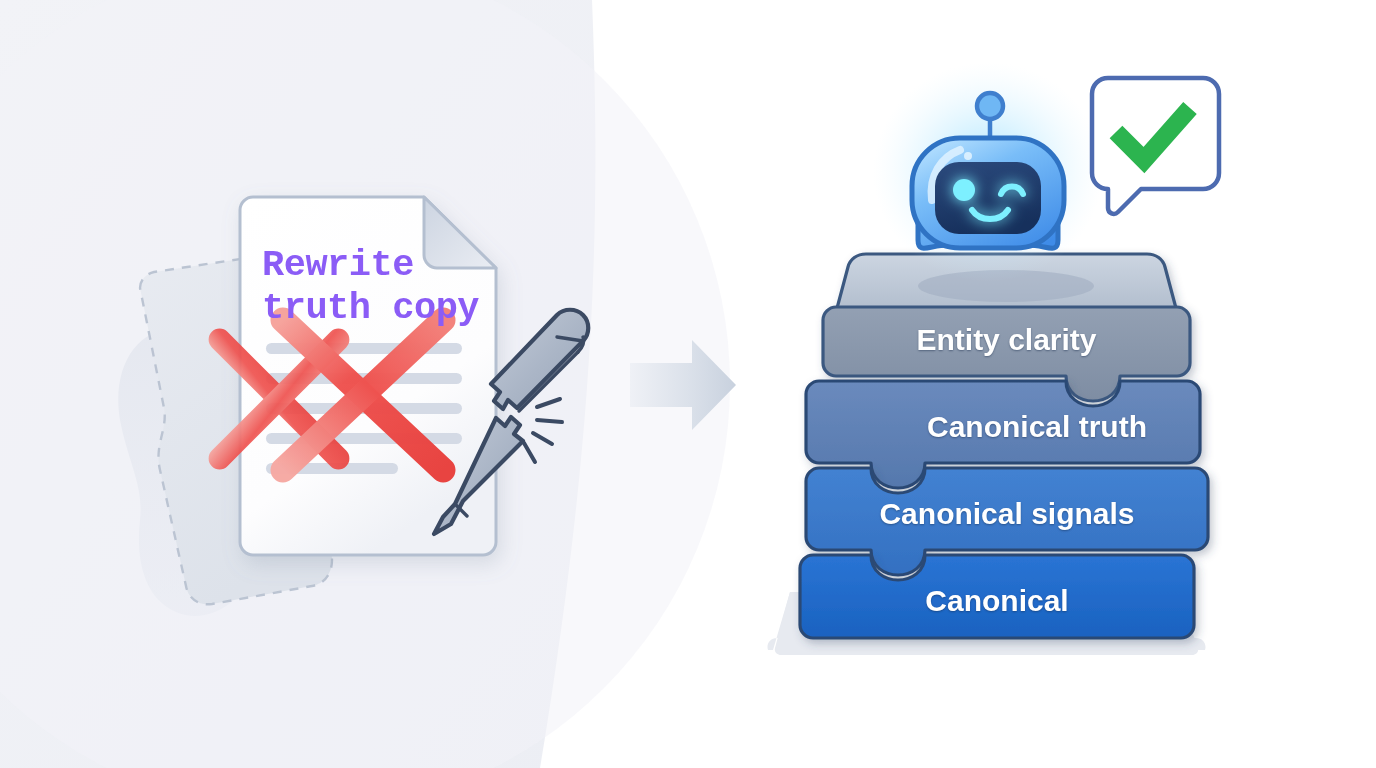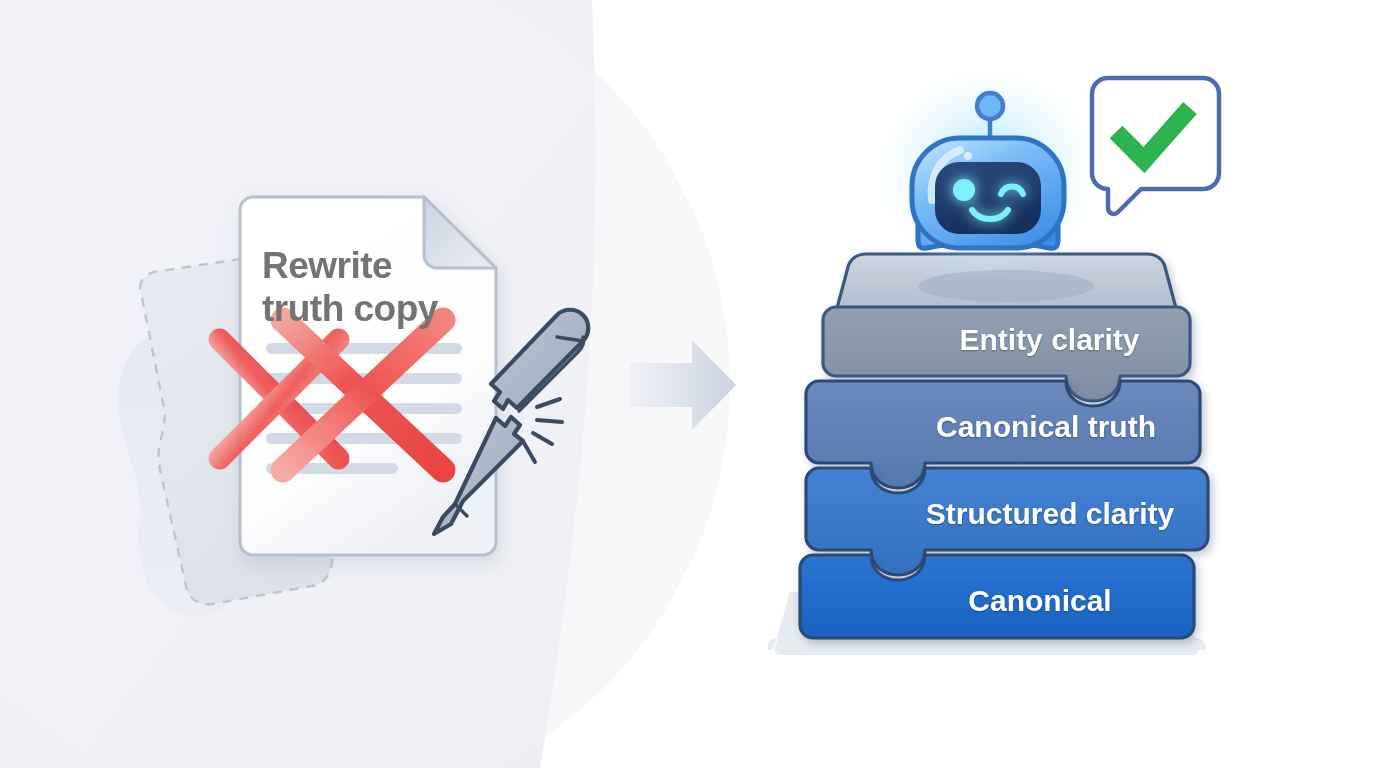--- a/index.html
+++ b/index.html
@@ -11,27 +11,26 @@
   #stage{position:relative;width:1376px;height:768px;overflow:hidden;background:#ffffff;}
   #stage svg.layer{position:absolute;left:0;top:0;width:1376px;height:768px;}
   .lbl{
     position:absolute;
     color:#ffffff;
     font-weight:bold;
     font-family:"Liberation Sans","DejaVu Sans",sans-serif;
     white-space:nowrap;
     text-shadow:0 1px 2px rgba(20,40,70,.45);
     pointer-events:none;
-    margin-left:43px;
   }
   .doc-title{
     position:absolute;
-    color:#737373;
+    color:#8b5cf6;
     font-weight:bold;
-    font-family:Liberation Sans, sans-serif;
+    font-family:Liberation Mono, monospace;
     font-size:37px;
     line-height:43px;
     letter-spacing:-.5px;
   }
 </style>
 </head>
 <body>
 
 <div id="stage">
 
@@ -233,22 +232,22 @@
     <g filter="url(#fBlockShadow)">
       <path d="M800,568 C800,561 806,555 813,555 L871,555
                C871,572 885,580 898,580 C911,580 925,572 925,555
                L1181,555 C1188,555 1194,561 1194,568
                L1194,625 C1194,632 1188,638 1181,638 L813,638
                C806,638 800,632 800,625 Z" fill="url(#gB4)" stroke="#2c4a75" stroke-width="3.2" stroke-linejoin="round"></path>
     </g>
   </svg>
 
   <div class="lbl" style="left:823px;top:323px;width:367px;text-align:center;font-size:30px;">Entity clarity</div>
-  <div class="lbl" style="left:806px;top:410px;width:394px;text-align:center;font-size:30px;">Canonical truth</div>
-  <div class="lbl" style="left:806px;top:497px;width:402px;text-align:center;font-size:30px;">Structured clarity</div>
+  <div class="lbl" style="left:840px;top:410px;width:394px;text-align:center;font-size:30px;">Canonical truth</div>
+  <div class="lbl" style="left:806px;top:497px;width:402px;text-align:center;font-size:30px;">Canonical signals</div>
   <div class="lbl" style="left:800px;top:584px;width:394px;text-align:center;font-size:30px;">Canonical</div>
 
   <svg class="layer" viewBox="0 0 1376 768">
     <defs>
       <linearGradient id="gRobotHead" x1="0.15" y1="0" x2="0.85" y2="1">
         <stop offset="0%" stop-color="#b9e2ff"></stop>
         <stop offset="35%" stop-color="#79bdf8"></stop>
         <stop offset="100%" stop-color="#3f8ce8"></stop>
       </linearGradient>
       <linearGradient id="gRobotFace" x1="0" y1="0" x2="0.3" y2="1">

